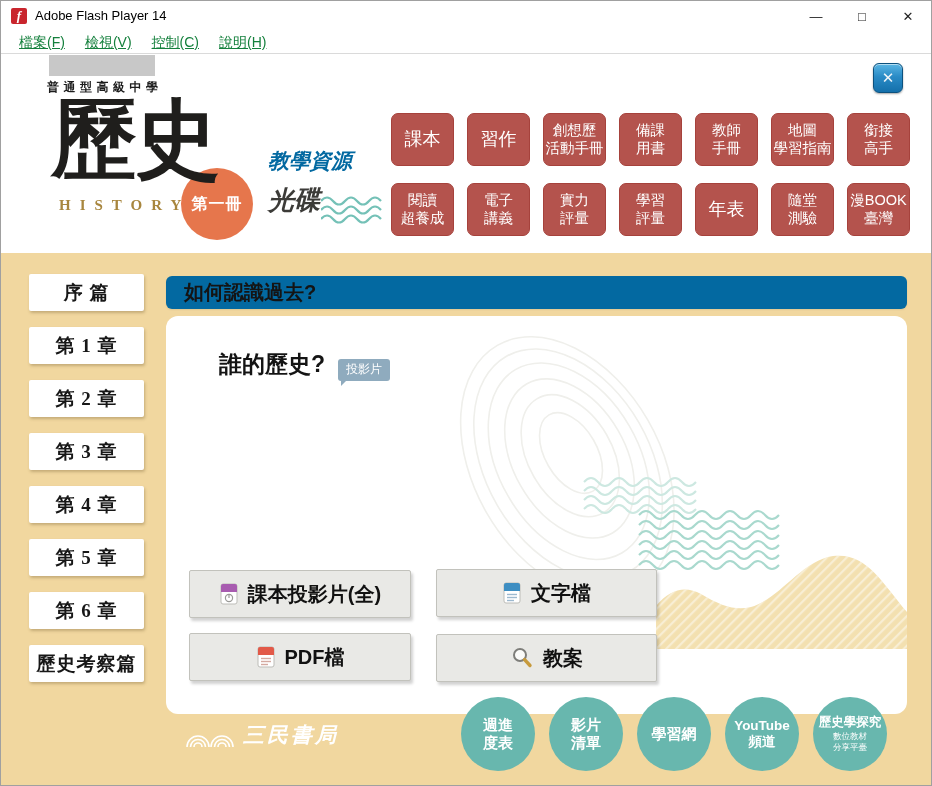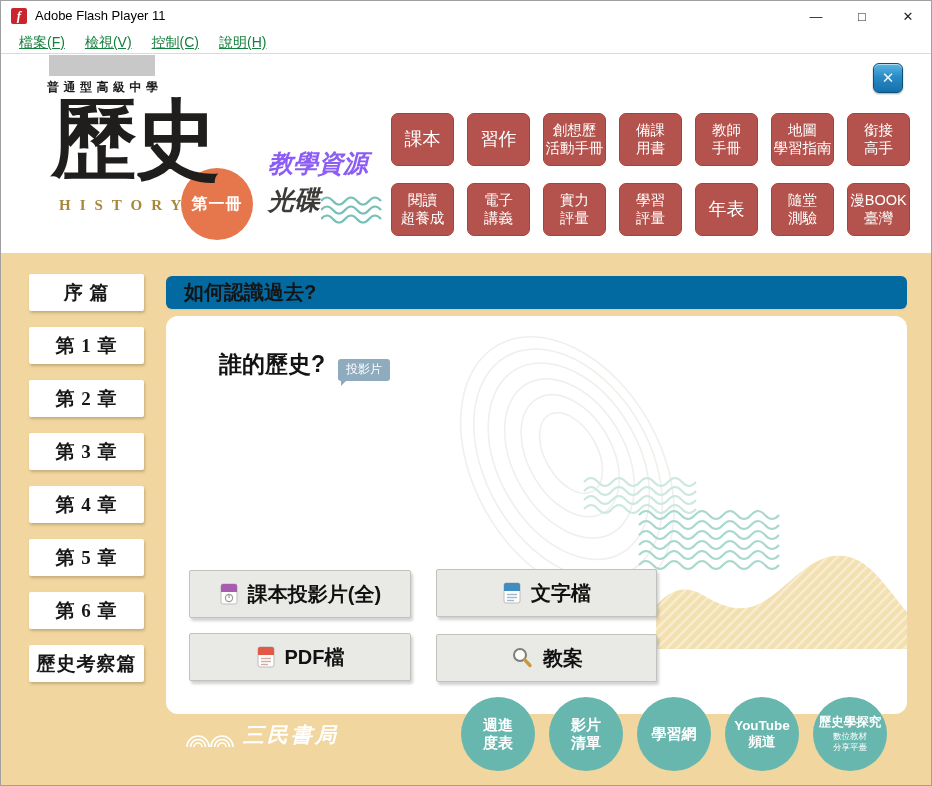--- a/index.html
+++ b/index.html
@@ -29,22 +29,22 @@
   
   .logo-box{position:absolute;left:48px;top:54px;width:106px;height:21px;background:#c8c8c8;}
   .school-type{position:absolute;left:46px;top:78px;font-size:12px;letter-spacing:4.5px;color:#1c1c1c;font-weight:bold;}
   .subject{position:absolute;left:50px;top:96px;font-size:86px;line-height:0.98;font-weight:800;
            color:#1f1e1c;letter-spacing:-3px;z-index:2;}
   .subject-en{position:absolute;left:58px;top:196px;font-family:"Liberation Serif","DejaVu Serif",serif;
               font-size:15px;letter-spacing:9px;color:var(--c-gold,#a8863e);font-weight:bold;z-index:2;}
   .volume-circle{position:absolute;left:180px;top:167px;width:72px;height:72px;border-radius:50%;
                  background:var(--c-orange,#e6764c);display:flex;align-items:center;justify-content:center;
                  color:#fff;font-size:16px;font-weight:bold;letter-spacing:1px;z-index:1;}
-  .resource-1{position:absolute;left:267px;top:146px;font-size:25px;font-weight:bold;font-style:italic;
-              color:#8b5cf6;}
+  .resource-1{position:absolute;left:267px;top:146px;font-size:21px;font-weight:bold;font-style:italic;
+              color:#0369a1;}
   .resource-2{position:absolute;left:267px;top:182px;font-size:26px;font-weight:bold;font-style:italic;
               color:#3c3b38;}
   .hdr-squiggle{position:absolute;left:320px;top:194px;z-index:0;}
   .app-close{position:absolute;left:872px;top:62px;width:30px;height:30px;border-radius:6px;cursor:pointer;
              background:linear-gradient(180deg,#5ab6e4 0%,#2a8bc6 45%,var(--c-close-blue,#1470ab) 100%);
              border:1px solid #0c517e;color:#f2f6f9;font-weight:900;font-size:15px;
              display:flex;align-items:center;justify-content:center;
              box-shadow:inset 0 1px 0 rgba(255,255,255,.55),0 1px 2px rgba(0,0,0,.35);}
 
   
@@ -92,21 +92,21 @@
   .pub-name{color:#fff;font-family:"Liberation Serif","DejaVu Serif",serif;font-weight:bold;
             font-size:21px;letter-spacing:3px;font-style:italic;}
 </style>
 </head>
 <body>
 
 <div id="window">
 
   <div class="titlebar">
     <span class="flash-icon">f</span>
-    <span class="title-text">Adobe Flash Player 11</span>
+    <span class="title-text">Adobe Flash Player 14</span>
     <div class="win-controls">
       <span class="win-btn">—</span>
       <span class="win-btn">□</span>
       <span class="win-btn">✕</span>
     </div>
   </div>
 
   <div class="menubar">
     <span class="menu-item">檔案(F)</span>
     <span class="menu-item">檢視(V)</span>

